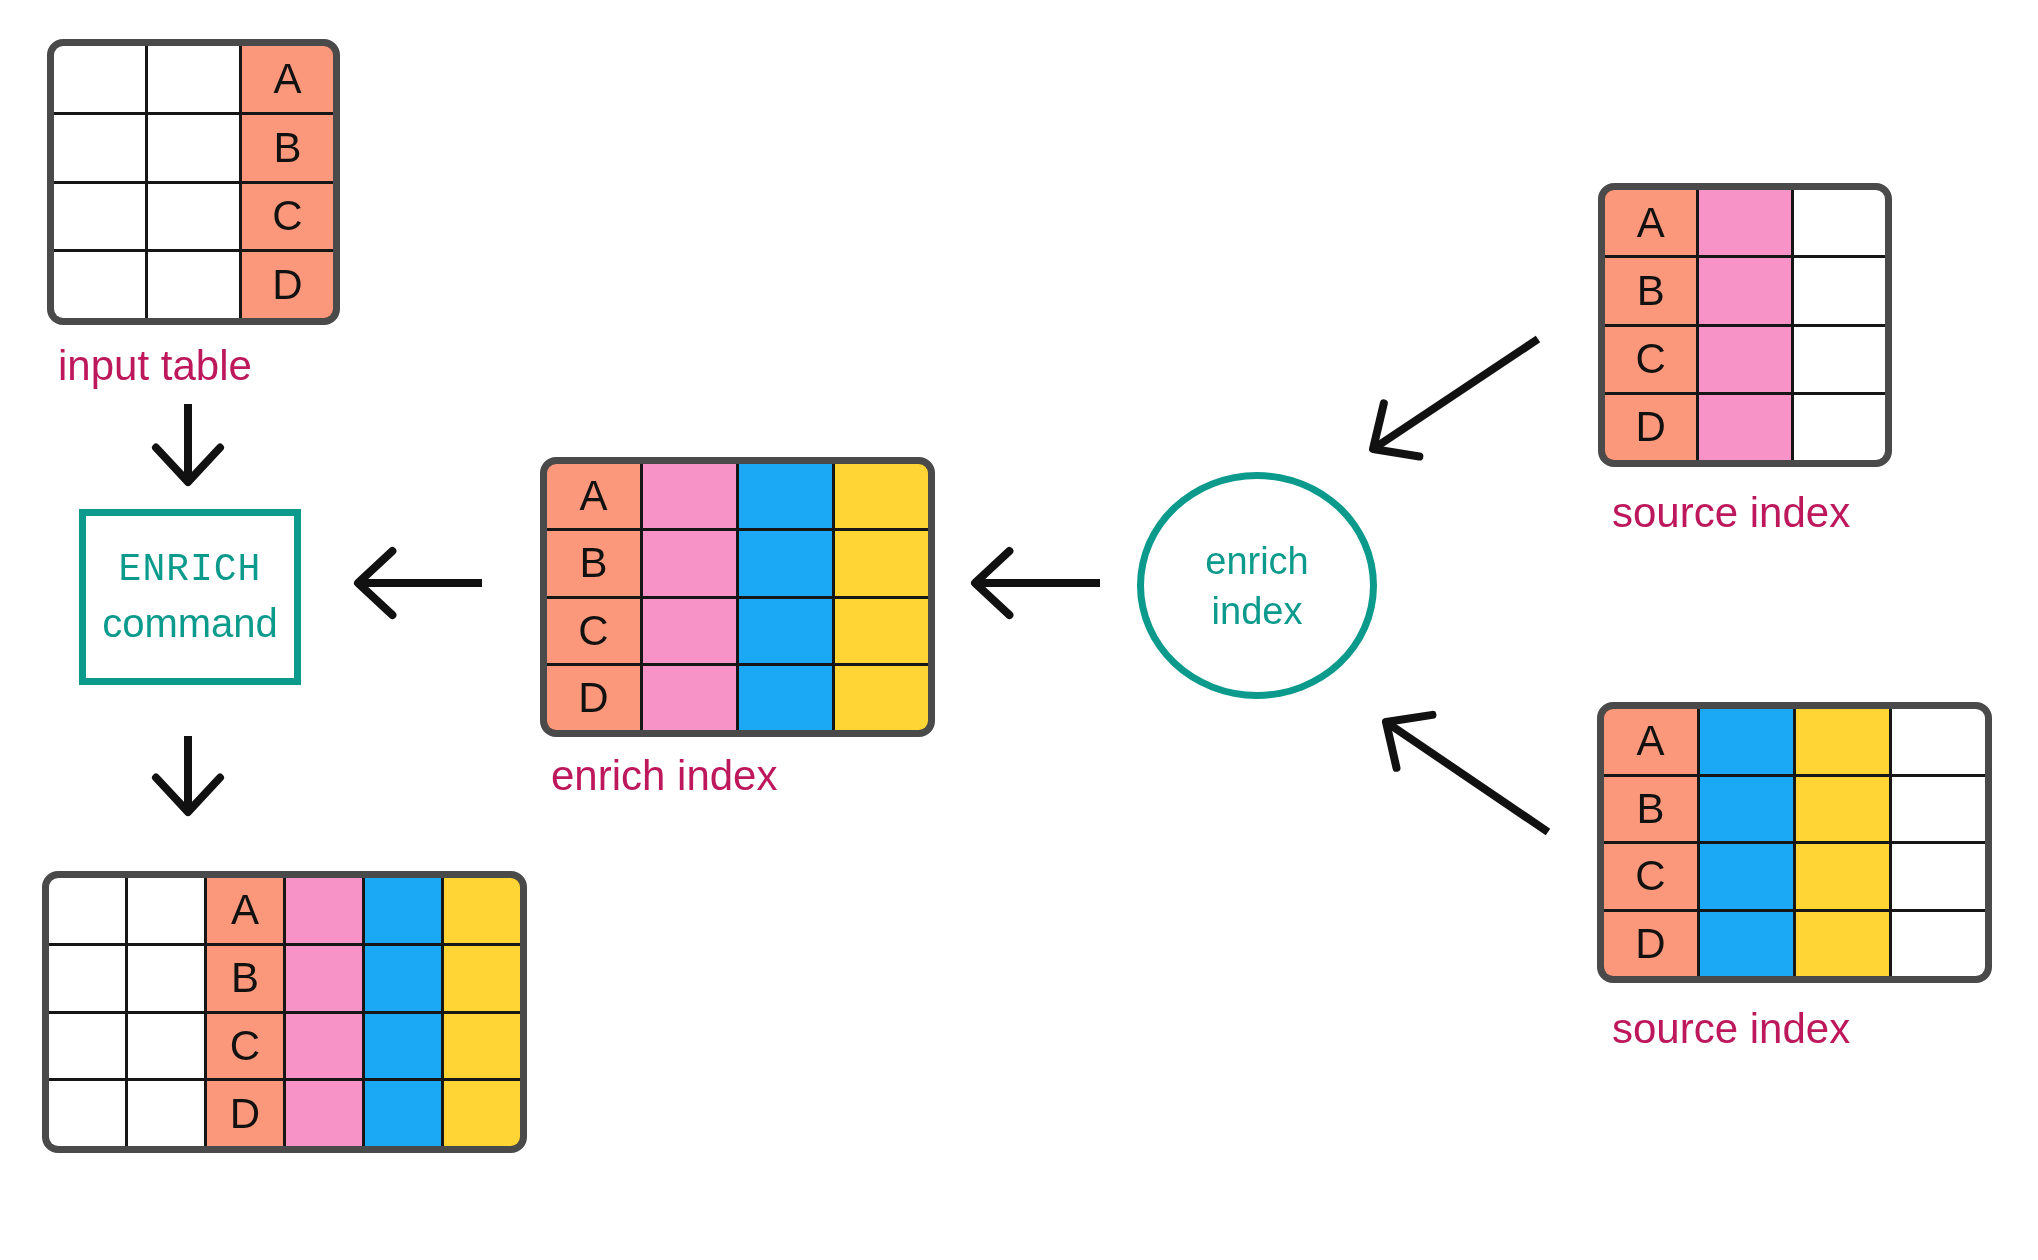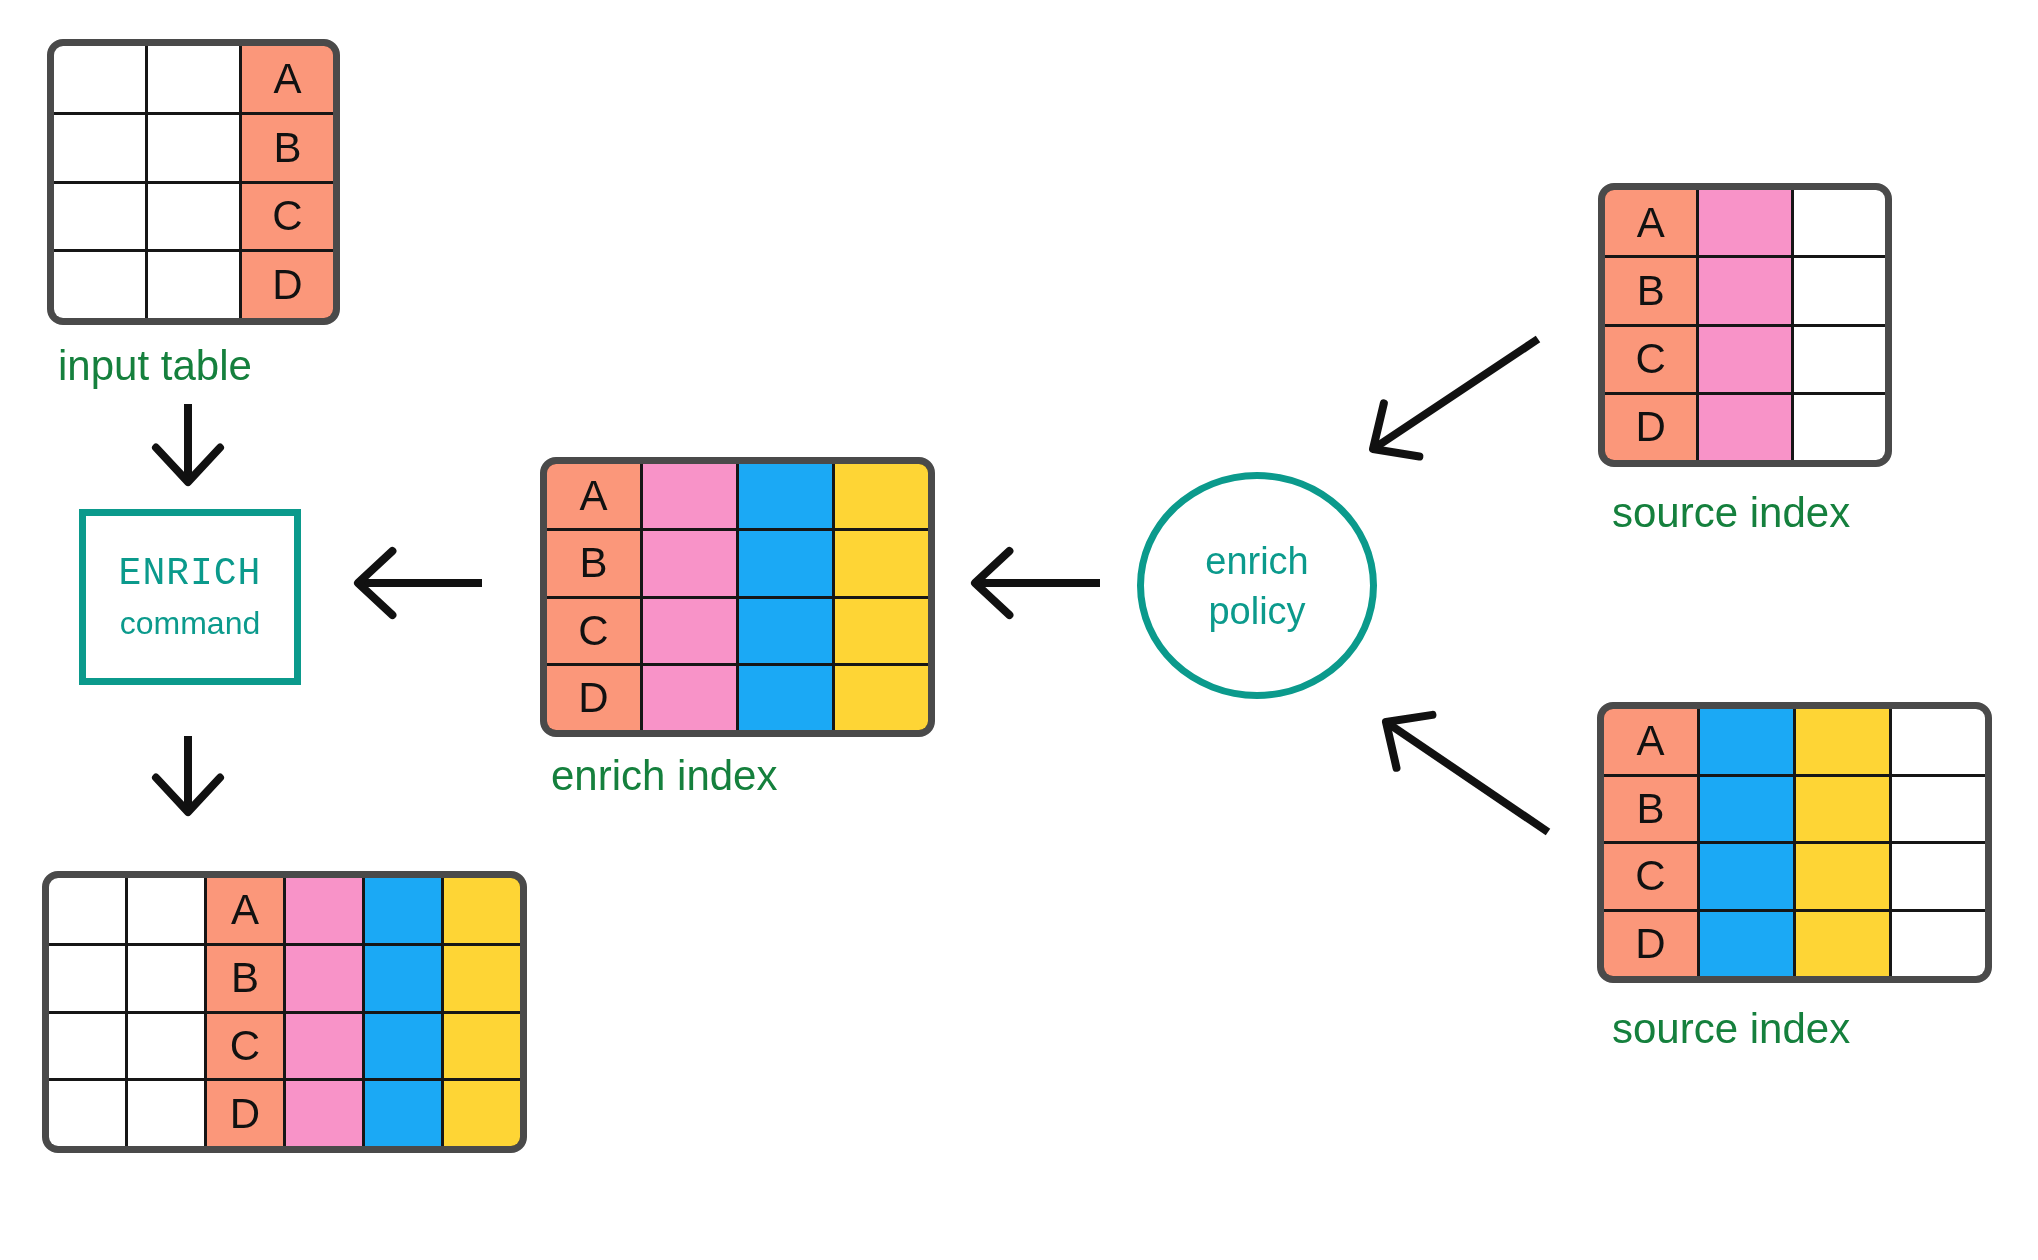--- a/index.html
+++ b/index.html
@@ -14,30 +14,30 @@
   .cols6{grid-template-columns:repeat(6,1fr);}
   .cell{display:flex;align-items:center;justify-content:center;
         font-size:42px;color:#111;}
   .w{background:#ffffff;}
   .sa{background:#fb977a;}
   .pi{background:#f893c8;}
   .bl{background:#1ba9f5;}
   .ye{background:#fed535;}
 
   
-  .lbl{position:absolute;font-size:42px;color:#15803d;white-space:nowrap;}
+  .lbl{position:absolute;font-size:42px;color:#be185d;white-space:nowrap;}
 
   
   .enrich-box{position:absolute;left:79px;top:509px;width:222px;height:176px;
               border:7px solid #0b9a8c;box-sizing:border-box;background:#fff;
               display:flex;flex-direction:column;align-items:center;justify-content:center;
               gap:10px;color:#0b9a8c;}
   .enrich-box .mono{font-family:"Liberation Mono","DejaVu Sans Mono",monospace;
                     font-size:38px;letter-spacing:1px;}
-  .enrich-box .sans{font-size:32px;}
+  .enrich-box .sans{font-size:40px;}
 
   
   .policy-circle{position:absolute;left:1137px;top:472px;width:240px;height:227px;
                  border:7px solid #0b9a8c;border-radius:50%;box-sizing:border-box;
                  background:#fff;display:flex;flex-direction:column;align-items:center;
                  justify-content:center;color:#0b9a8c;font-size:38px;line-height:50px;}
 
   .arrows{position:absolute;left:0;top:0;width:2038px;height:1260px;pointer-events:none;}
 </style>
 </head>
@@ -148,21 +148,21 @@
         <span>D</span>
       </div>
     <div class="cell pi"></div>
     <div class="cell bl"></div>
     <div class="cell ye"></div>
   </div>
   <div class="lbl" style="left:551px;top:752px;">enrich index</div>
 
   <div class="policy-circle">
     <div>enrich</div>
-    <div>policy</div>
+    <div>index</div>
   </div>
 
   <div class="dtable cols3" style="left:1598px;top:183px;width:294px;height:284px;">
     <div class="cell sa">
         <span>A</span>
       </div>
     <div class="cell pi"></div>
     <div class="cell w"></div>
     <div class="cell sa">
         <span>B</span>

